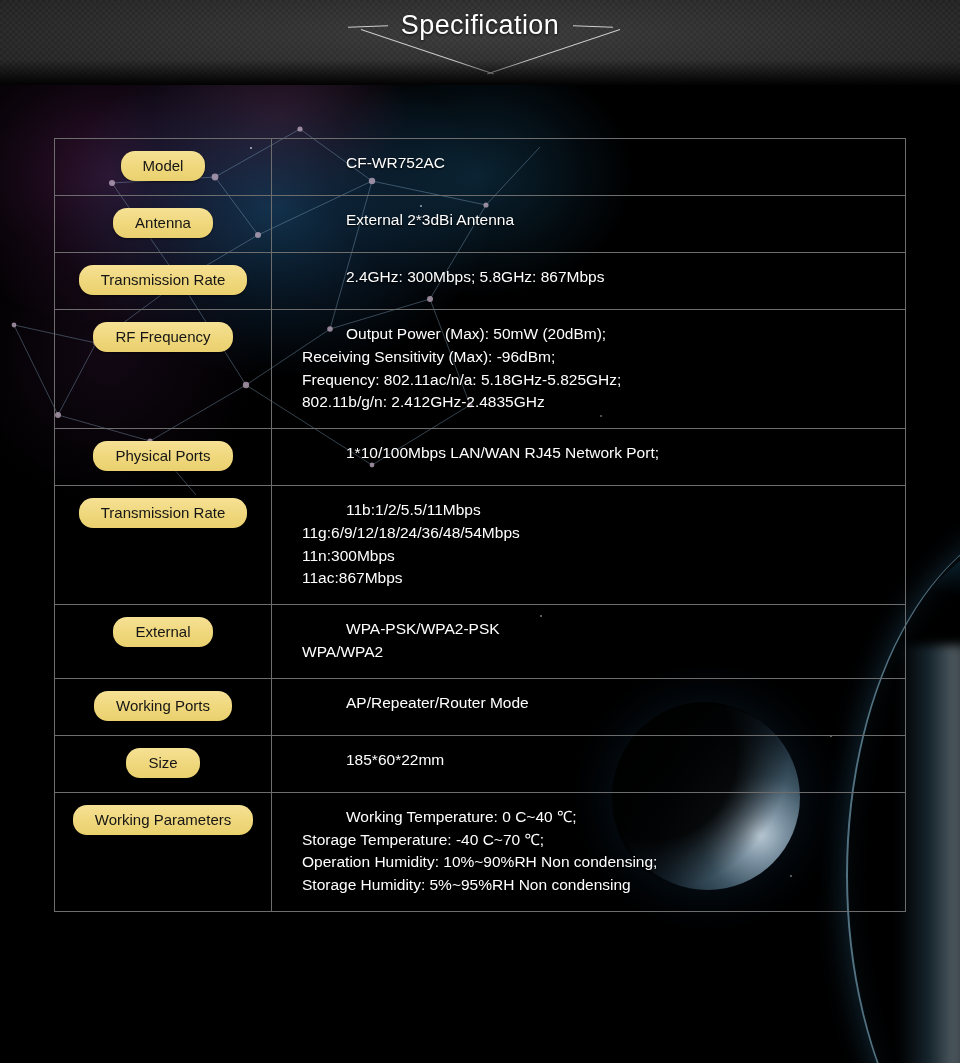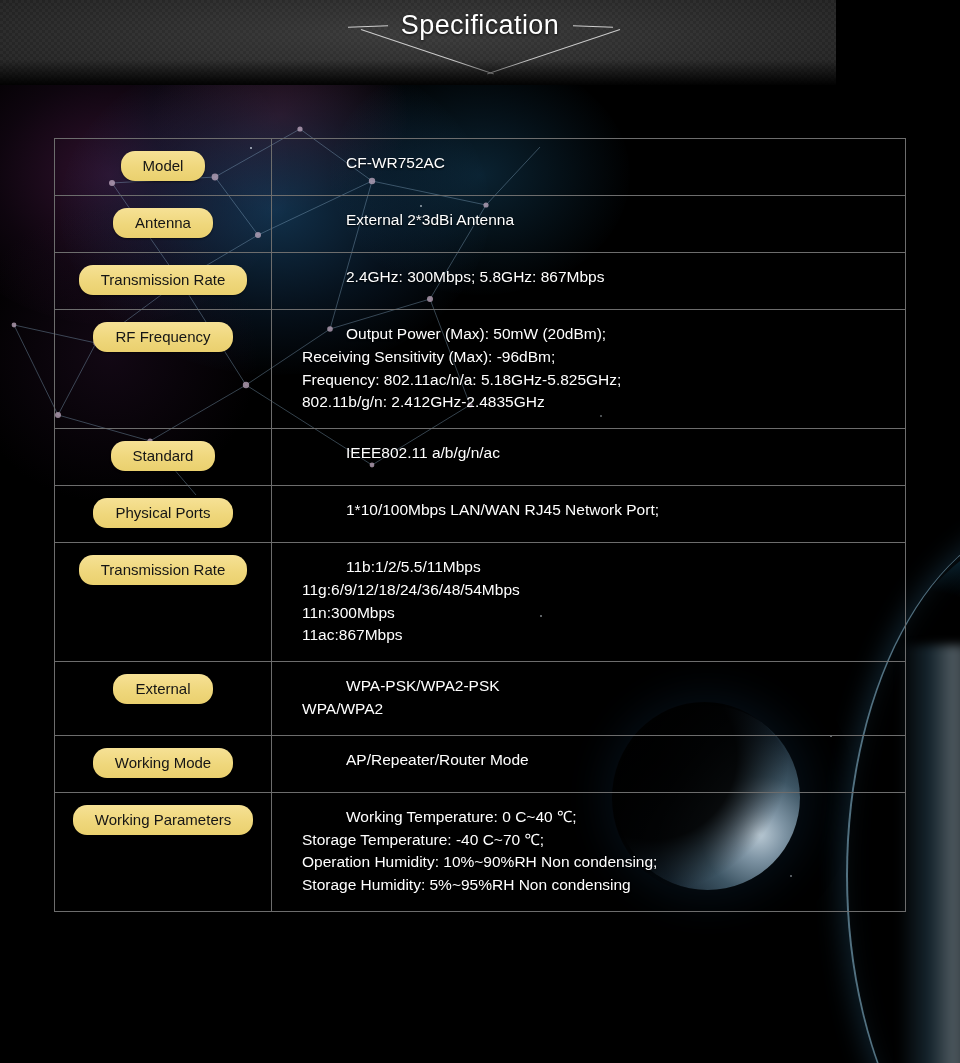--- a/index.html
+++ b/index.html
@@ -7,21 +7,21 @@
   html, body {
     width:960px; height:1063px;
     background:#000;
     font-family:"Liberation Sans", sans-serif;
     overflow:hidden;
   }
   #page { position:relative; width:960px; height:1063px; background:#000; overflow:hidden; }
 
   
   #header {
-    position:absolute; left:0; top:0; width:836px; height:85px;
+    position:absolute; left:0; top:0; width:960px; height:85px;
     background-color:#2b2b2b;
     background-image:
       linear-gradient(45deg, rgba(255,255,255,.030) 25%, transparent 25%, transparent 75%, rgba(255,255,255,.030) 75%),
       linear-gradient(45deg, rgba(255,255,255,.030) 25%, transparent 25%, transparent 75%, rgba(255,255,255,.030) 75%),
       radial-gradient(ellipse at 50% 40%, #3a3a3a 0%, #2a2a2a 55%, #1e1e1e 100%);
     background-size:6px 6px, 6px 6px, 100% 100%;
     background-position:0 0, 3px 3px, 0 0;
     overflow:hidden;
     text-decoration:underline;
   }
@@ -225,28 +225,20 @@
         </td>
         <td class="value-cell">
           <span class="value">Output Power (Max): 50mW (20dBm);
 Receiving Sensitivity (Max): -96dBm;
 Frequency: 802.11ac/n/a: 5.18GHz-5.825GHz;
 802.11b/g/n: 2.412GHz-2.4835GHz</span>
         </td>
       </tr>
       <tr>
         <td class="label-cell">
-          <span class="pill">Standard</span>
-        </td>
-        <td class="value-cell">
-          <span class="value">IEEE802.11 a/b/g/n/ac</span>
-        </td>
-      </tr>
-      <tr>
-        <td class="label-cell">
           <span class="pill">Physical Ports</span>
         </td>
         <td class="value-cell">
           <span class="value">1*10/100Mbps LAN/WAN RJ45 Network Port;</span>
         </td>
       </tr>
       <tr>
         <td class="label-cell">
           <span class="pill">Transmission Rate</span>
         </td>
@@ -261,24 +253,32 @@
         <td class="label-cell">
           <span class="pill">External</span>
         </td>
         <td class="value-cell">
           <span class="value">WPA-PSK/WPA2-PSK
 WPA/WPA2</span>
         </td>
       </tr>
       <tr>
         <td class="label-cell">
-          <span class="pill">Working Mode</span>
+          <span class="pill">Working Ports</span>
         </td>
         <td class="value-cell">
           <span class="value">AP/Repeater/Router Mode</span>
+        </td>
+      </tr>
+      <tr>
+        <td class="label-cell">
+          <span class="pill">Size</span>
+        </td>
+        <td class="value-cell">
+          <span class="value">185*60*22mm</span>
         </td>
       </tr>
       <tr>
         <td class="label-cell">
           <span class="pill">Working Parameters</span>
         </td>
         <td class="value-cell">
           <span class="value">Working Temperature: 0 C~40 ℃;
 Storage Temperature: -40 C~70 ℃;
 Operation Humidity: 10%~90%RH Non condensing;

